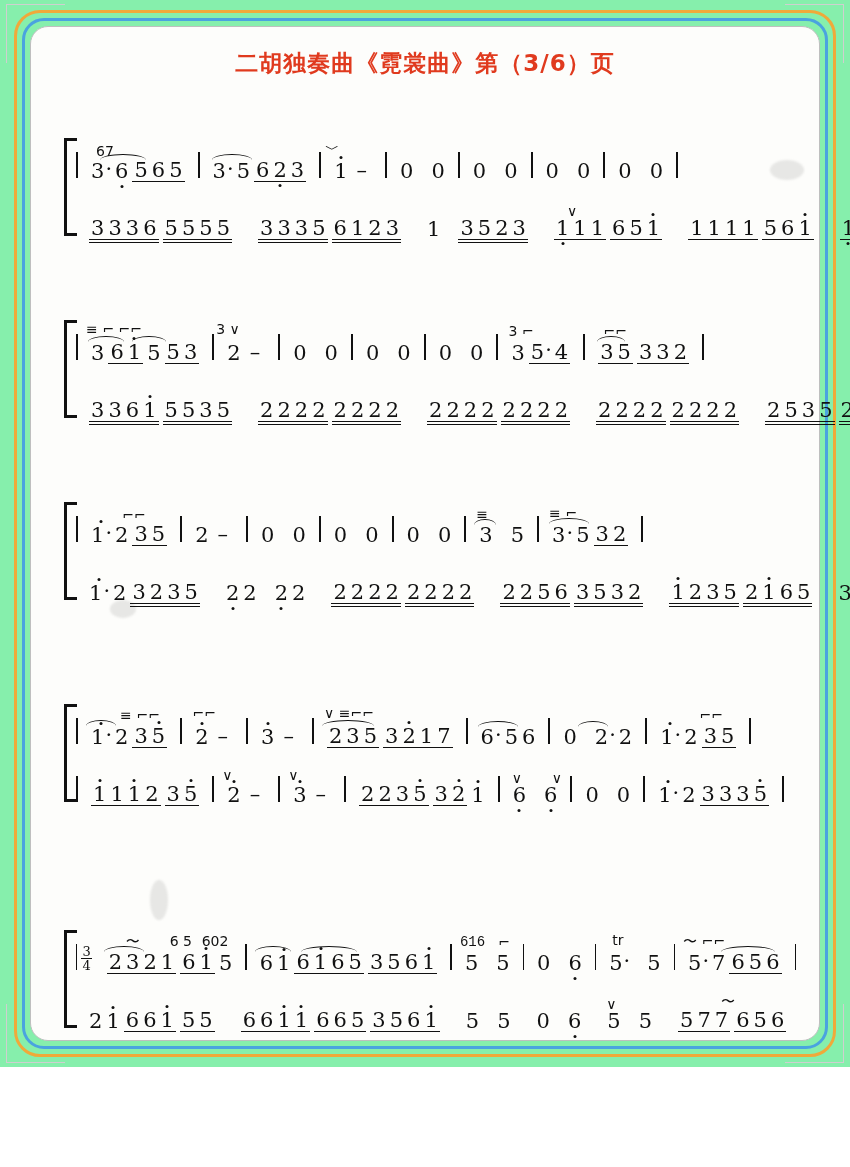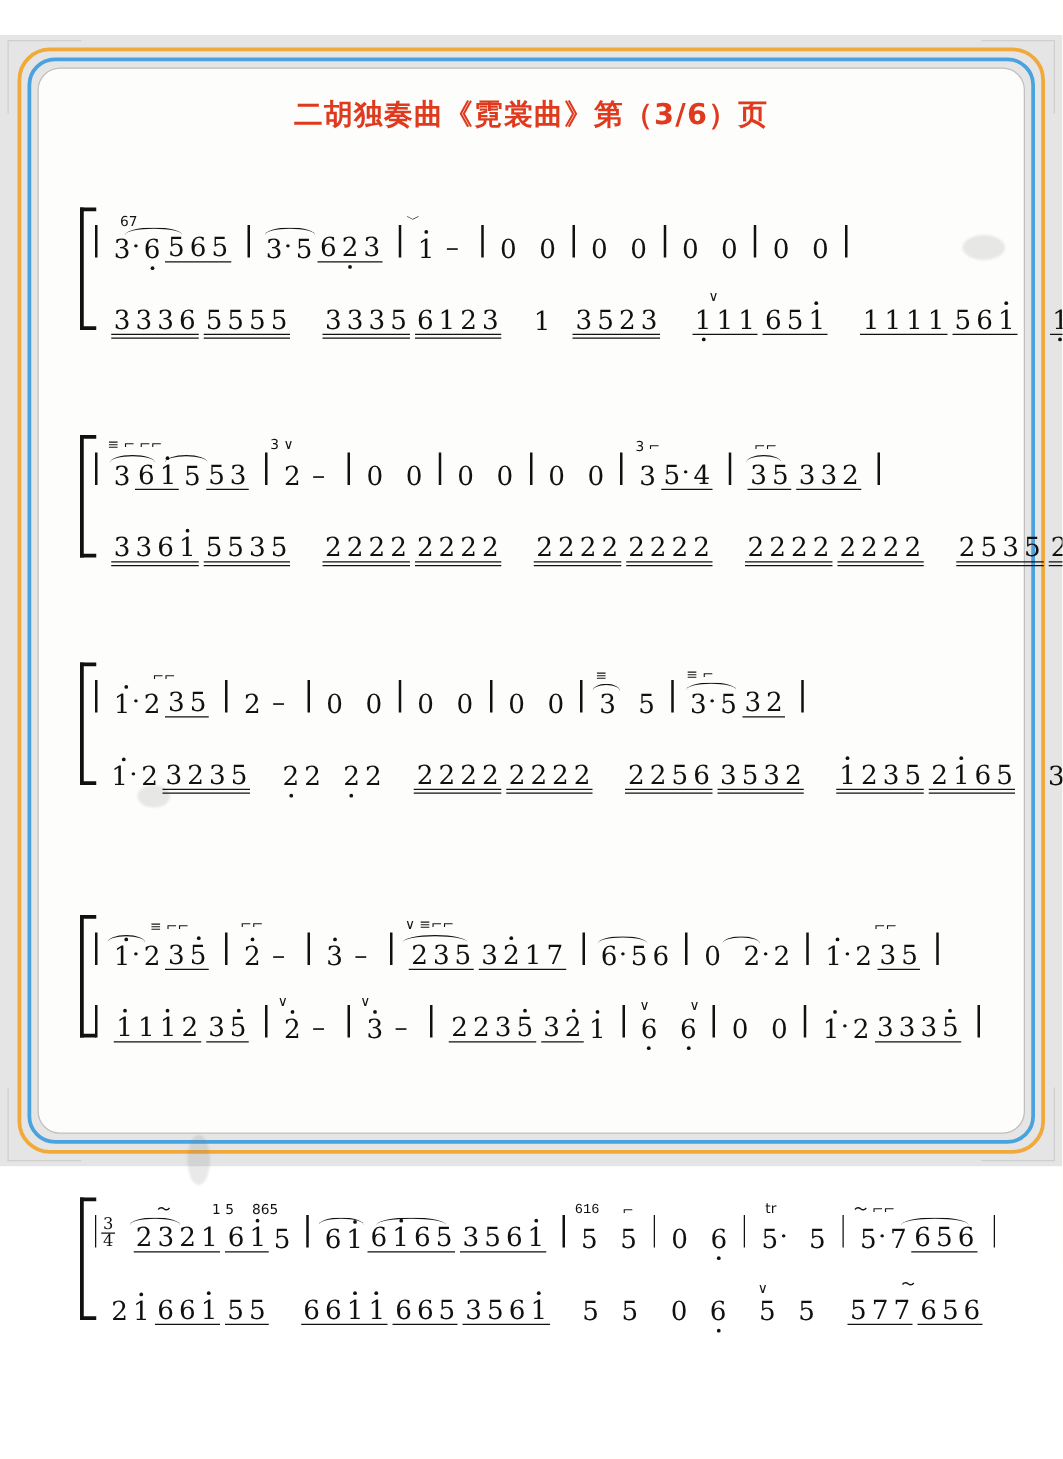--- a/index.html
+++ b/index.html
@@ -11,24 +11,23 @@
     height: 1167px;
     background: #ffffff;
     font-family: "Liberation Sans", sans-serif;
     overflow: hidden;
   }
 
   
   .page {
     position: relative;
     width: 850px;
-    height: 905px;
-    background: #e5e5e5;
+    height: 1067px;
+    background: #86efac;
     box-sizing: border-box;
-    margin-top: 28px;
   }
   .frame-outer {
     position: absolute;
     left: 14px;
     top: 10px;
     right: 14px;
     bottom: 10px;
     border: 3px solid #f0a93a;
     border-radius: 26px;
     box-sizing: border-box;
@@ -184,21 +183,21 @@
     position: absolute;
     border-top: 1.4px solid #111;
     border-radius: 50%;
     height: 11px;
     pointer-events: none;
   }
 
   
   .mark {
     position: absolute;
-    font-size: 11px;
+    font-size: 14px;
     line-height: 1;
     color: #111;
     font-family: "DejaVu Sans", sans-serif;
   }
 
   .meter {
     display: inline-block;
     font-size: 13px;
     line-height: 1.02;
     text-align: center;
@@ -770,22 +769,22 @@
       <div class="staff-row">
         <span class="barline" style="margin-left:16px;"></span>
 
         <span class="meter">
           <span class="num">3</span>
           <span>4</span>
         </span>
 
         <span class="meas">
           <span class="mark" style="left:30px;top:-18px;">〜</span>
-          <span class="mark" style="left:74px;top:-18px;">1 5</span>
-          <span class="mark" style="left:106px;top:-18px;">865</span>
+          <span class="mark" style="left:74px;top:-18px;">6 5</span>
+          <span class="mark" style="left:106px;top:-18px;">602</span>
           <span class="slur" style="left:8px;top:-6px;width:40px;"></span>
           <span class="grp b1">
             <span class="note">2</span><span class="note">3</span><span class="note">2</span><span class="note">1</span>
           </span>
           <span class="grp b1">
             <span class="note">6</span><span class="note dot-up">1</span>
           </span>
           <span class="note">5</span>
         </span>
         <span class="barline"></span>

